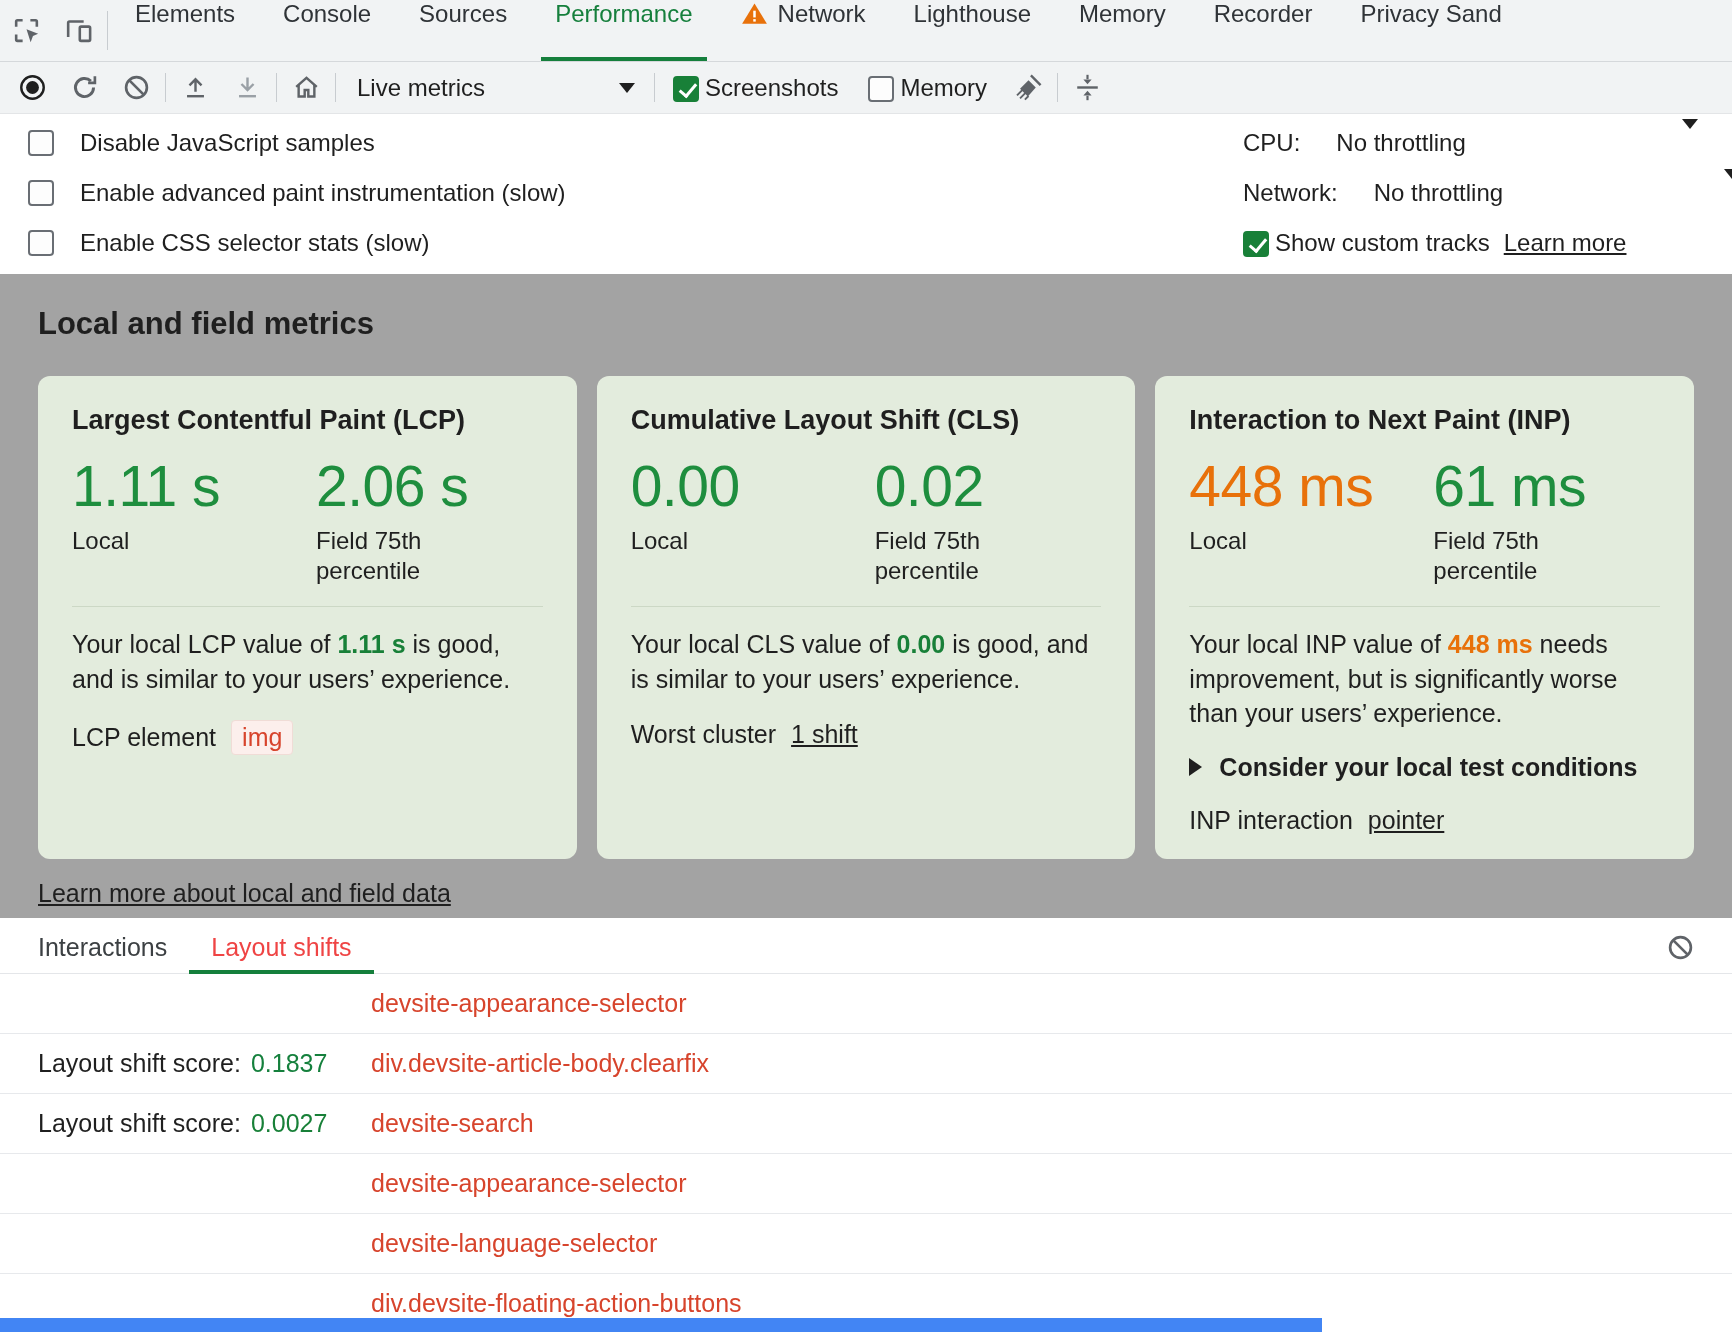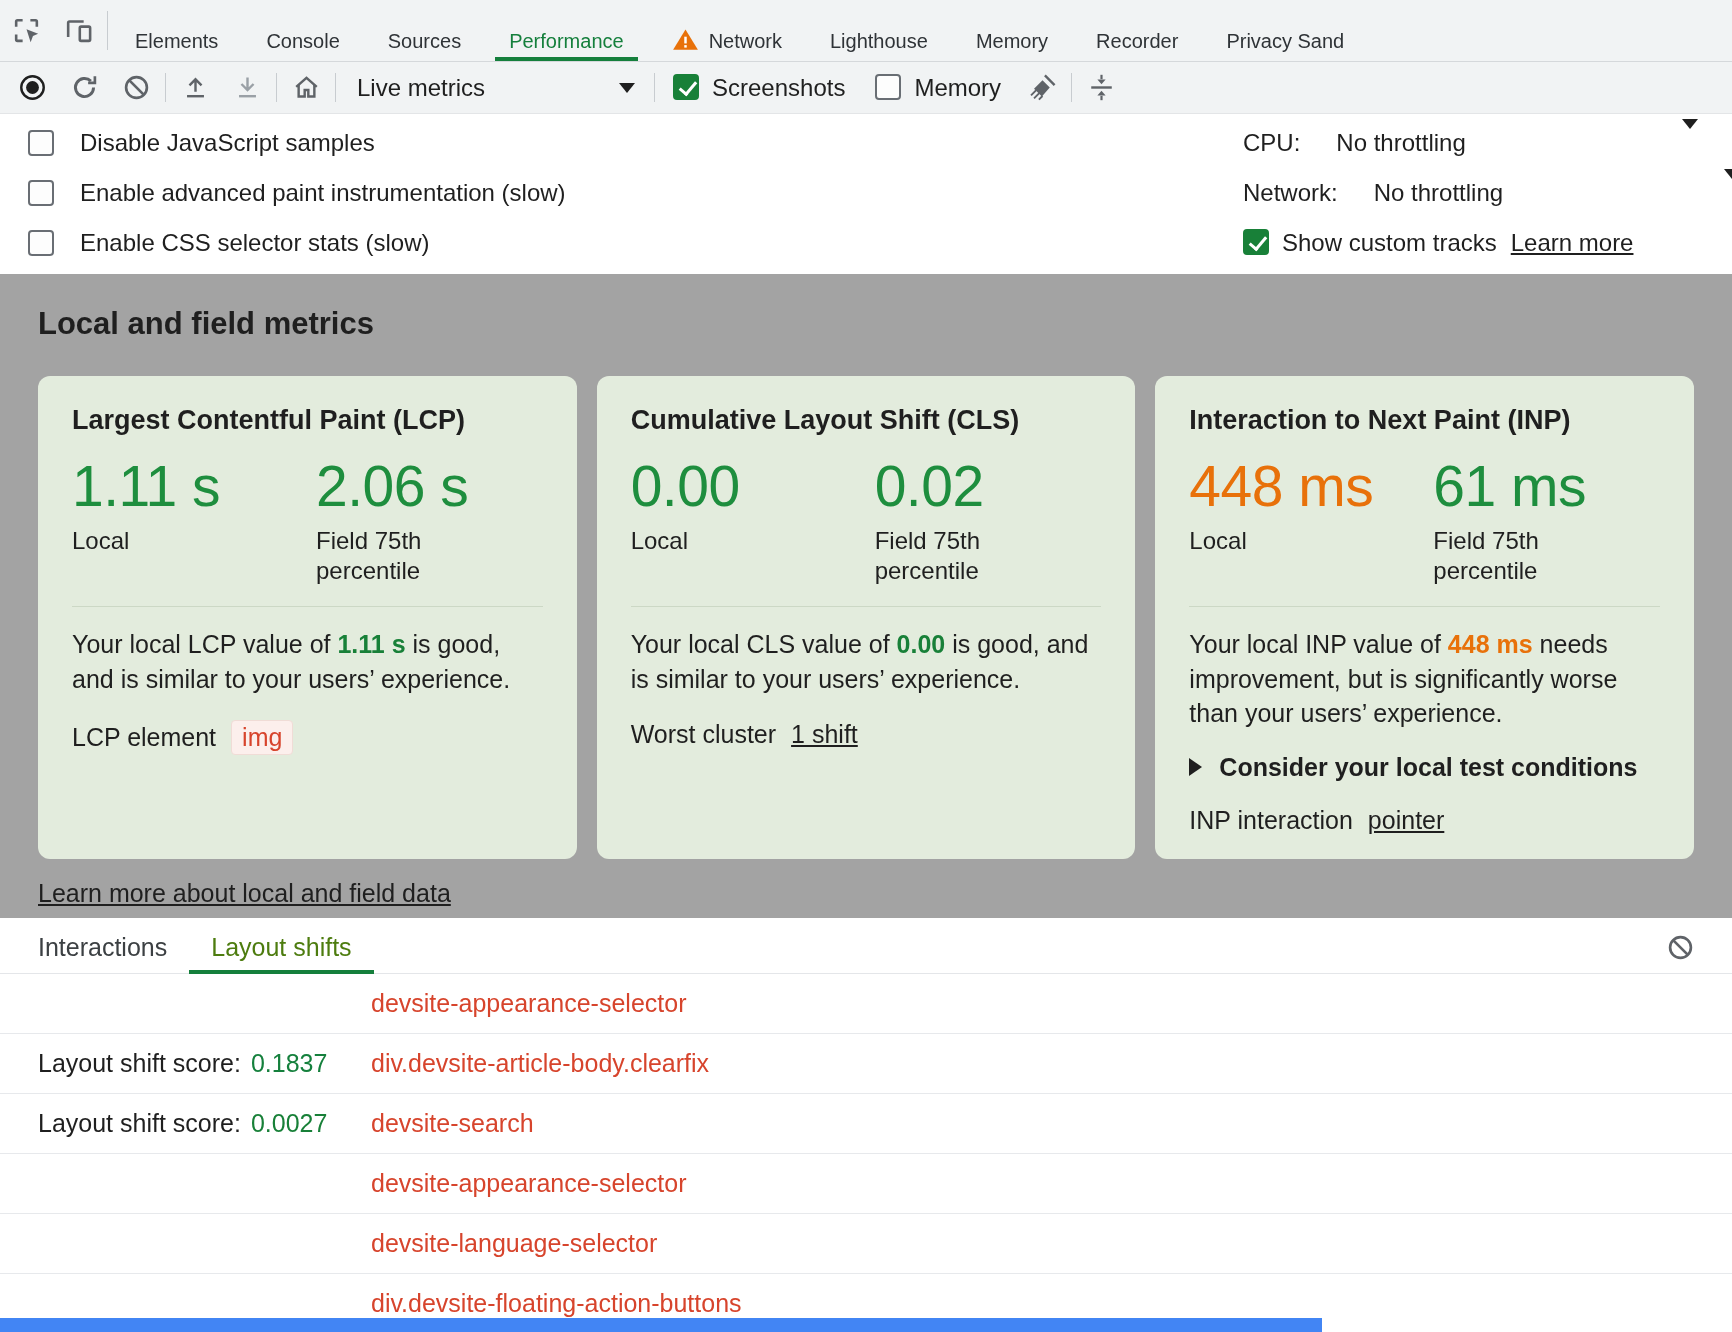--- a/index.html
+++ b/index.html
@@ -5,32 +5,32 @@
   *{margin:0;padding:0;box-sizing:border-box}
   html,body{width:1732px;height:1332px}
   body{overflow:hidden;position:relative;background:#fff;font-family:"Liberation Sans",sans-serif;color:#1f1f1f;font-size:24px}
   svg{display:block}
   .vdiv{width:1px;align-self:stretch;background:#c8ccd0;margin:11px 3px}
 
   
   .tabbar{height:62px;background:#f1f3f4;border-bottom:1px solid #d5d8db;display:flex;align-items:stretch}
   .tool-btn{border:none;background:transparent;width:52px;display:flex;align-items:center;justify-content:center;cursor:pointer;flex:none}
   .tabbar .tool-btn svg{width:31px;height:31px}
-  .tab{display:flex;align-items:flex-end;gap:10px;padding:8px 24px;font-size:20px;color:#2f3337;white-space:nowrap;position:relative;cursor:pointer}
+  .tab{display:flex;align-items:flex-start;gap:10px;padding:0 24px;font-size:24px;color:#2f3337;white-space:nowrap;position:relative;cursor:pointer}
   .tab.active{color:#157f3c}
   .tab.active::after{content:"";position:absolute;left:10px;right:10px;bottom:0;height:4px;background:#157f3c}
   .warn-icon svg{width:27px;height:27px}
 
   
   .toolbar{height:52px;background:#f1f3f4;border-bottom:1px solid #e3e5e7;display:flex;align-items:center;padding:0 6px}
   .toolbar .tool-btn{height:46px;width:52px}
   .toolbar .tool-btn svg{width:29px;height:29px}
   .dropdown{display:flex;align-items:center;justify-content:space-between;width:312px;padding:0 16px 0 18px;cursor:pointer;align-self:stretch}
   .caret{width:0;height:0;border-left:8px solid transparent;border-right:8px solid transparent;border-top:10px solid #1f1f1f}
-  .check-row{display:flex;align-items:flex-start;gap:13px;padding:0 15px;cursor:pointer}
+  .check-row{display:flex;align-items:flex-end;gap:6px;padding:0 15px;cursor:pointer}
   .checkbox{width:26px;height:26px;flex:none;border:2px solid #696e74;border-radius:4px;background:#fdfdfd;position:relative}
   .checkbox.checked{background:#188038;border-color:#188038}
   .checkbox.checked::after{content:"";position:absolute;left:8px;top:2px;width:7px;height:14px;border:solid #fff;border-width:0 3px 3px 0;transform:rotate(40deg)}
 
   
   .settings{background:#fff;display:flex;justify-content:space-between;padding:4px 0 6px}
   .settings-left{padding-left:14px}
   .opt-row{display:flex;align-items:center;gap:26px;height:50px;padding:0 14px;cursor:pointer}
   .settings-right{width:505px;flex:none;position:relative;padding-left:16px}
   .sr-row{display:flex;align-items:center;height:50px;position:relative}
@@ -63,21 +63,21 @@
   .node-badge{color:#d7442c;background:#fcefec;border:1px solid #f0dcd6;border-radius:4px;padding:2px 10px;cursor:pointer}
   .consider{margin-top:22px;display:flex;align-items:center;gap:17px;font-size:25px;font-weight:700;cursor:pointer}
   .tri{width:0;height:0;border-top:9px solid transparent;border-bottom:9px solid transparent;border-left:13px solid #1f1f1f}
   .metrics .learn-link{display:inline-block;margin-top:20px;font-size:25px}
 
   
   .log{background:#fff;padding-top:4px}
   .log-tabs{height:52px;display:flex;align-items:center;border-bottom:1px solid #e4e6e9;padding:0 30px 0 38px;position:relative}
   .ltab{height:100%;display:flex;align-items:center;padding:0 22px;font-size:25px;color:#3c4043;position:relative;cursor:pointer}
   .ltab:first-child{padding-left:20px;margin-left:-20px}
-  .ltab.active{color:#4d7c0f}
+  .ltab.active{color:#ef4444}
   .ltab.active::after{content:"";position:absolute;left:0;right:0;bottom:-1px;height:4px;background:#157f3c}
   .clear-log{margin-left:auto;border:none;background:transparent;width:44px;height:44px;display:flex;align-items:center;justify-content:center;cursor:pointer}
   .clear-log svg{width:29px;height:29px}
   .log-row{height:60px;display:flex;align-items:center;padding-left:38px;border-bottom:1px solid #e7e9ec;font-size:25px}
   .row-score{width:333px;flex:none;display:flex;align-items:center;gap:10px}
   .score-good{color:#188038}
   .score-poor{color:#15803d}
   .node-link{color:#d7442c;cursor:pointer;text-decoration:none}
 
   .blue-bar{position:absolute;left:0;bottom:0;width:1322px;height:14px;background:#4285f4}

